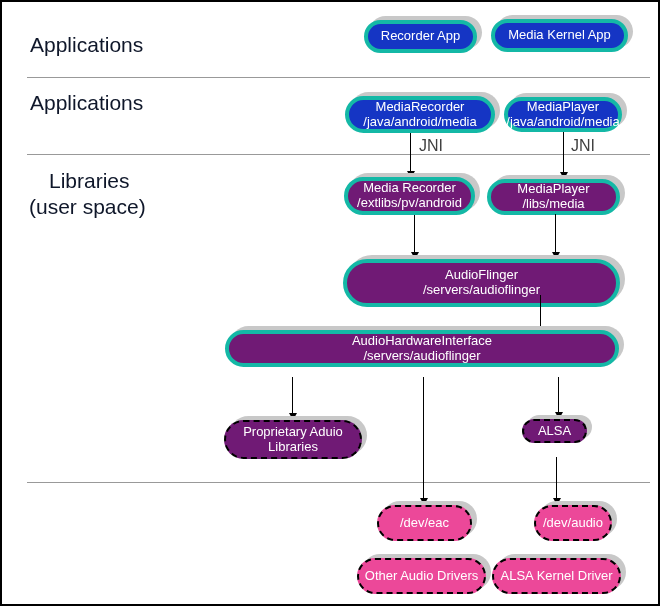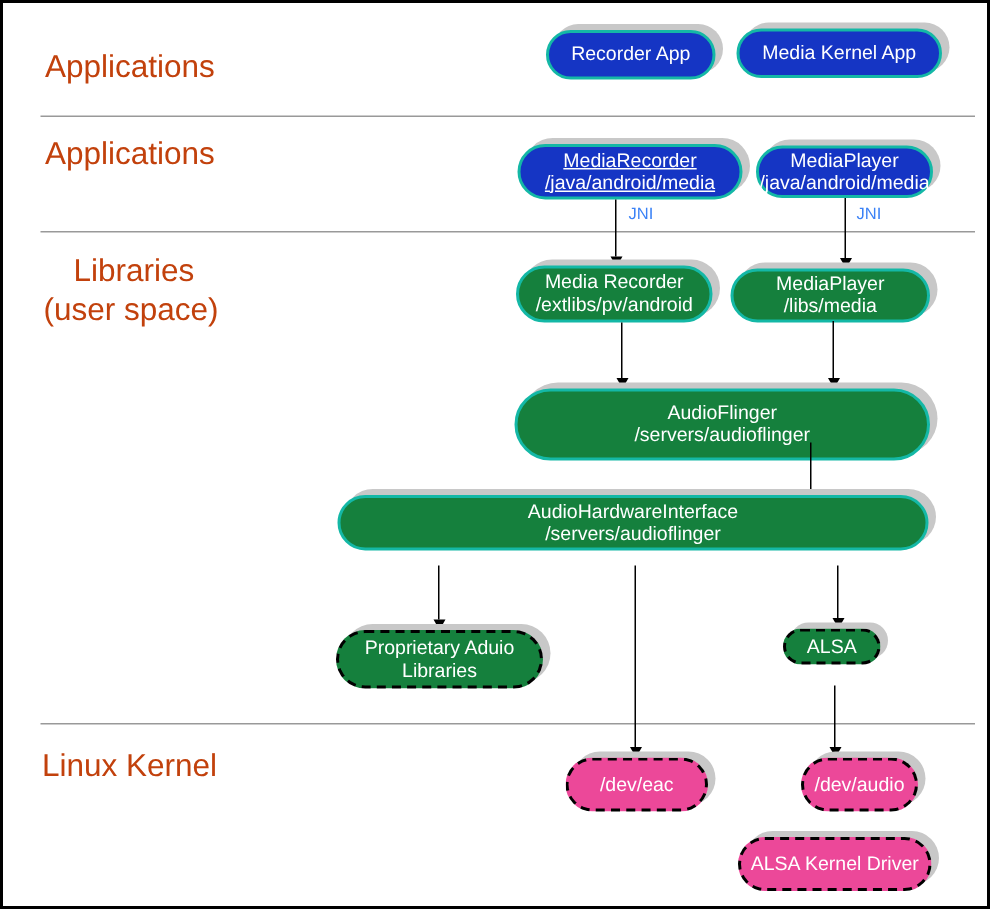--- a/index.html
+++ b/index.html
@@ -8,21 +8,21 @@
     width:660px;height:606px;
     box-sizing:border-box;
     border:2px solid #000;
     background:#fff;
     font-family:"Liberation Sans", sans-serif;
     overflow:hidden;
   }
   
   .sec{
     position:absolute;
-    color:#c2410c;
+    color:#0f172a;
     font-size:21px;
     white-space:nowrap;
   }
   #sec-apps{left:28px;top:31px;}
   #sec-fw1{left:28px;top:89px;}
   #sec-fw2{left:34px;top:115px;}
   #sec-lib1{left:47px;top:167px;}
   #sec-lib2{left:27px;top:193px;}
   #sec-kernel{left:26px;top:497px;}
   
@@ -35,31 +35,31 @@
     position:absolute;
     box-sizing:border-box;
     border-radius:999px;
     display:flex;flex-direction:column;
     align-items:center;justify-content:center;
     text-align:center;
     color:#fff;
     box-shadow:5px -4px 0 #c8c8c8;
     line-height:1.15;
   }
-  .solid{border:2px solid #14b8a6;}
+  .solid{border:4px solid #14b8a6;}
   .dashed{border:2px dashed #000;}
   .blue{background:#1535c4;}
-  .green{background:#15803d;}
+  .green{background:#701a75;}
   .red{background:#ec4899;}
   .l1{font-size:13px;}
   .l2{font-size:13px;}
   .l2.same{font-size:13px;}
   #recorder-app{left:362px;top:18px;width:113px;height:33px;}
   #media-player-app{left:489px;top:17px;width:137px;height:33px;}
-  #media-recorder-fw{left:343px;top:94px;width:150px;height:37px;text-decoration:underline;}
+  #media-recorder-fw{left:343px;top:94px;width:150px;height:37px;}
   #media-player-fw{left:502px;top:95px;width:118px;height:35px;}
   #media-recorder-lib{left:342px;top:175px;width:131px;height:38px;}
   #media-player-lib{left:485px;top:177px;width:133px;height:36px;}
   #audioflinger{left:341px;top:257px;width:277px;height:48px;}
   #audio-hw-interface{left:223px;top:328px;width:394px;height:37px;}
   #proprietary-libs{left:222px;top:418px;width:138px;height:39px;}
   #alsa{left:520px;top:417px;width:65px;height:24px;}
   #dev-eac{left:375px;top:503px;width:95px;height:36px;}
   #dev-audio{left:532px;top:503px;width:78px;height:36px;}
   #other-audio-drivers{left:355px;top:556px;width:129px;height:36px;}
@@ -77,38 +77,37 @@
   #c-jni-left{left:408px;top:131px;height:38px;}
   #c-jni-right{left:561px;top:130px;height:40px;}
   #c-mrl-af{left:412px;top:213px;height:37px;}
   #c-mpl-af{left:553px;top:212px;height:38px;}
   #c-af-ahi{left:538px;top:293px;height:38px;}
   #c-ahi-prop{left:290px;top:375px;height:36px;}
   #c-ahi-eac{left:421px;top:375px;height:121px;}
   #c-ahi-alsa{left:556px;top:375px;height:35px;}
   #c-alsa-devaudio{left:554px;top:455px;height:41px;}
   
-  .jni{position:absolute;color:#3b82f6;font-size:11px;}
+  .jni{position:absolute;color:#404040;font-size:16px;}
   #jni-left{left:417px;top:135px;}
   #jni-right{left:569px;top:135px;}
 </style>
 </head>
 <body>
 
 <div id="frame">
 
   <div class="divider" id="d1"></div>
   <div class="divider" id="d2"></div>
   <div class="divider" id="d3"></div>
 
   <div class="sec" id="sec-apps">Applications</div>
   <div class="sec" id="sec-fw1">Applications</div>
   <div class="sec" id="sec-lib1">Libraries</div>
   <div class="sec" id="sec-lib2">(user space)</div>
-  <div class="sec" id="sec-kernel">Linux Kernel</div>
 
   <div class="pill blue solid" id="recorder-app">
     <span class="l1">Recorder App</span>
   </div>
   <div class="pill blue solid" id="media-player-app">
     <span class="l1">Media Kernel App</span>
   </div>
 
   <div class="pill blue solid" id="media-recorder-fw">
     <span class="l1">MediaRecorder</span>
@@ -161,17 +160,20 @@
   </div>
 
   <div class="conn arrow" id="c-alsa-devaudio"></div>
 
   <div class="pill red dashed" id="dev-eac">
     <span class="l1">/dev/eac</span>
   </div>
   <div class="pill red dashed" id="dev-audio">
     <span class="l1">/dev/audio</span>
   </div>
+  <div class="pill red dashed" id="other-audio-drivers">
+    <span class="l1">Other Audio Drivers</span>
+  </div>
   <div class="pill red dashed" id="alsa-kernel-driver">
     <span class="l1">ALSA Kernel Driver</span>
   </div>
 
 </div>
 
 </body></html>

